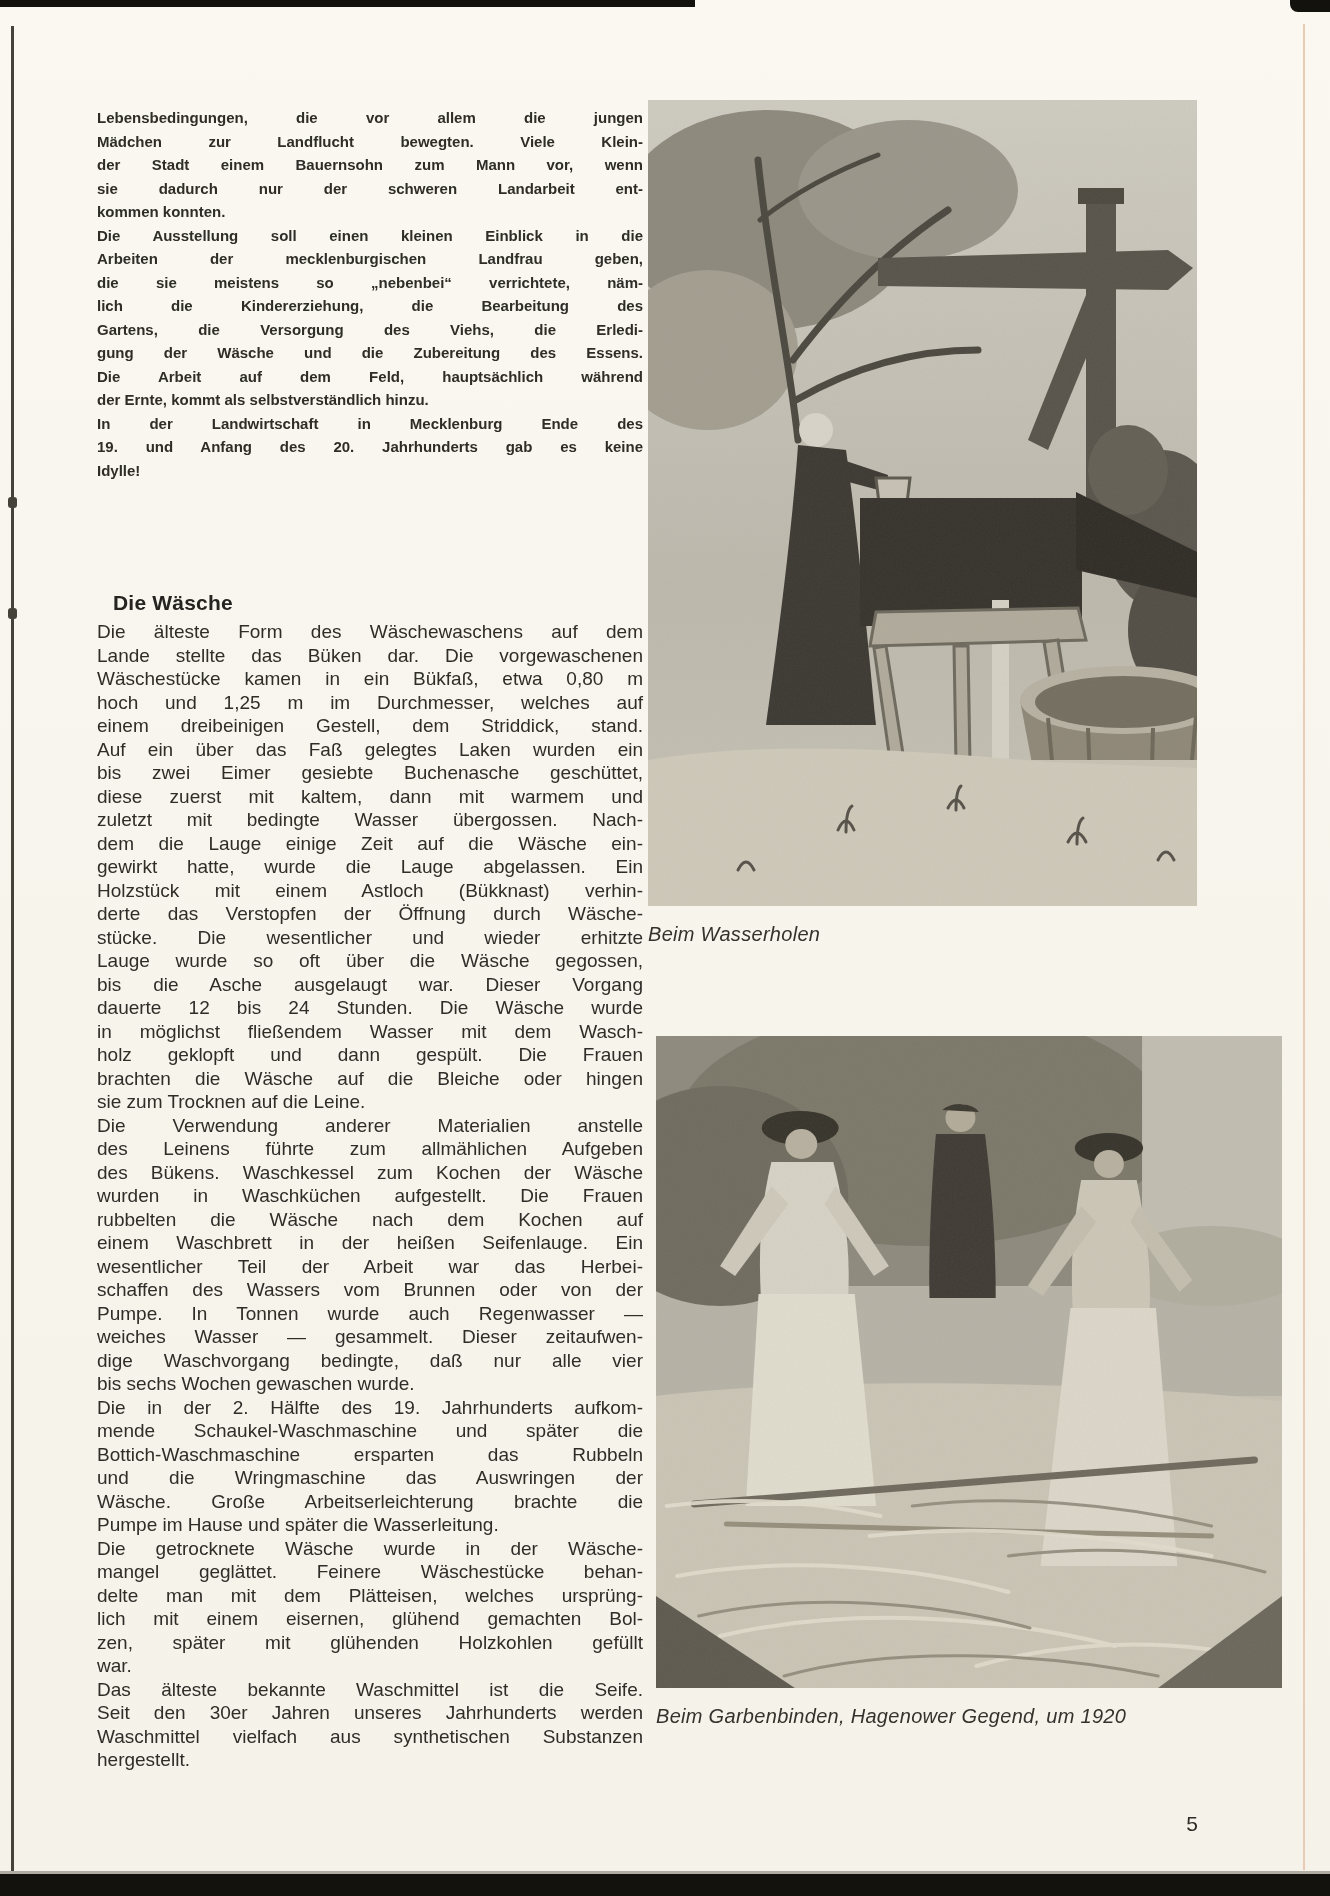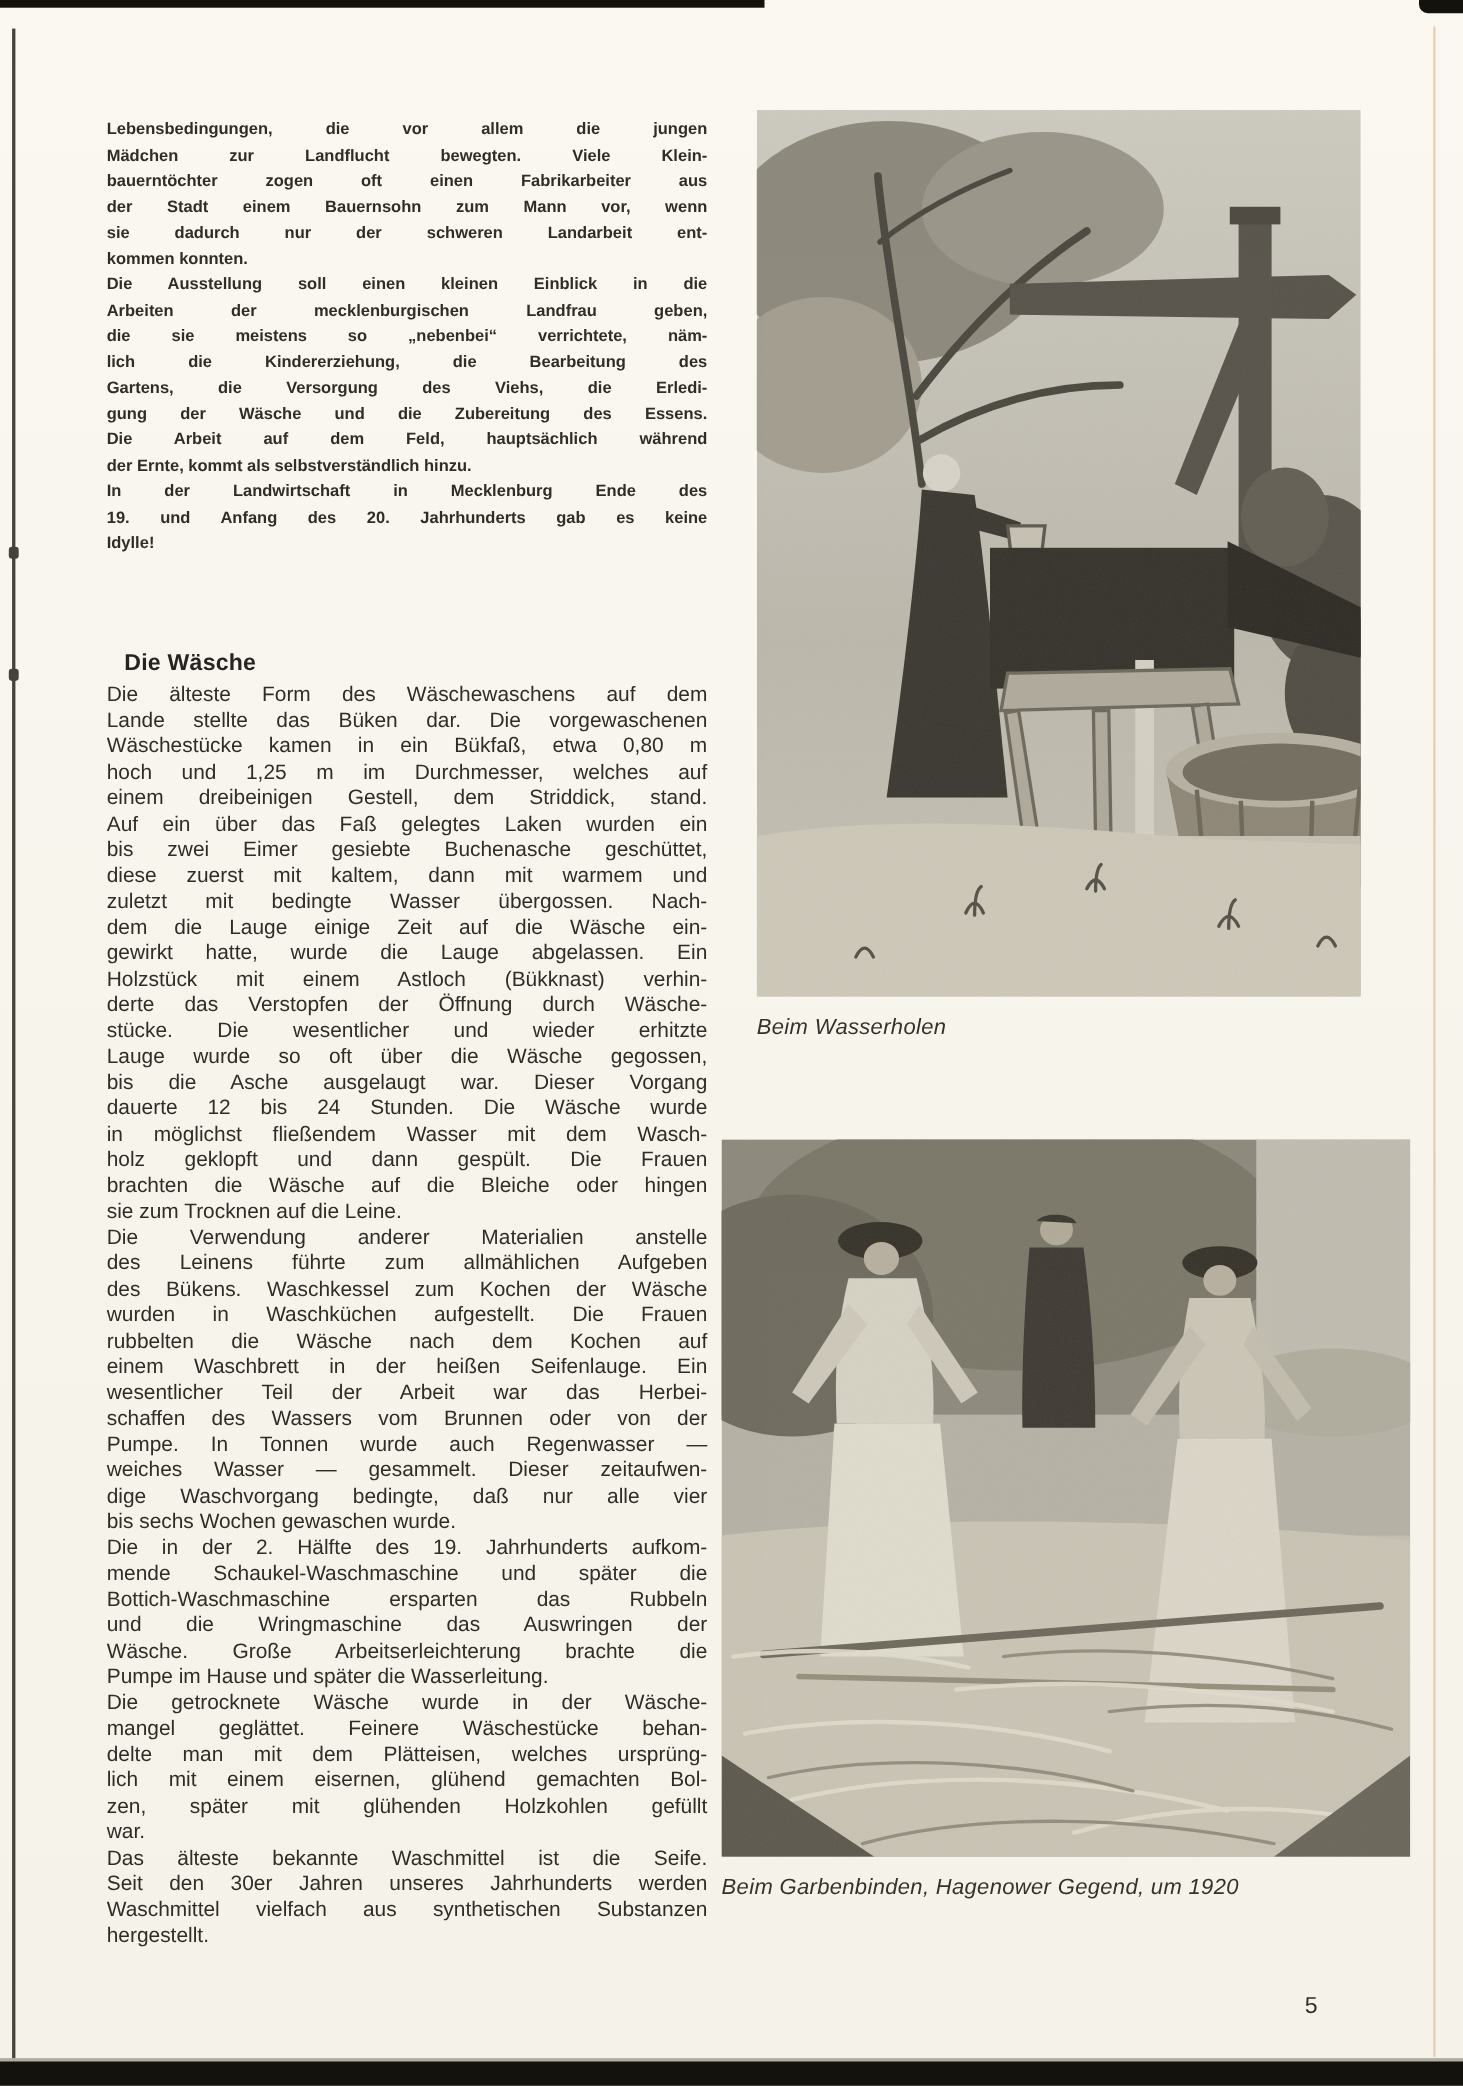--- a/index.html
+++ b/index.html
@@ -36,21 +36,21 @@
   .section-heading {
     position: absolute; left: 97px; top: 575px;
     margin: 16px; color: #262420;
     font-size: 21px; font-weight: 700; letter-spacing: .2px;
   }
   .para2 { position: absolute; left: 97px; top: 620px; width: 546px;
     color:#2f2d28; font-size: 19px; line-height: 23.5px; }
 
   
   figure { margin: 0; position: absolute; }
-  .fig1 { left: 688px; top: 100px;  width: 549px; }
+  .fig1 { left: 648px; top: 100px;  width: 549px; }
   .fig2 { left: 656px; top: 1036px; width: 626px; }
   .photo { display:block; width:100%; }
   .photo svg { display:block; width:100%; height:100%; }
   .fig1 .photo { height: 806px; }
   .fig2 .photo { height: 652px; }
   figcaption {
     margin-top: 17px;
     font-style: italic; font-size: 20px; color: #34322c; letter-spacing:.3px;
   }
   .page-number {
@@ -60,21 +60,20 @@
 </style>
 </head>
 <body>
 
 <div class="paper">
 
   <div class="text-col">
     <div>
         <div class="tline">Lebensbedingungen, die vor allem die jungen</div>
         <div class="tline">Mädchen zur Landflucht bewegten. Viele Klein-</div>
-        <div class="tline">bauerntöchter zogen oft einen Fabrikarbeiter aus</div>
         <div class="tline">der Stadt einem Bauernsohn zum Mann vor, wenn</div>
         <div class="tline">sie dadurch nur der schweren Landarbeit ent-</div>
         <div class="tline end">kommen konnten.</div>
         <div class="tline">Die Ausstellung soll einen kleinen Einblick in die</div>
         <div class="tline">Arbeiten der mecklenburgischen Landfrau geben,</div>
         <div class="tline">die sie meistens so „nebenbei“ verrichtete, näm-</div>
         <div class="tline">lich die Kindererziehung, die Bearbeitung des</div>
         <div class="tline">Gartens, die Versorgung des Viehs, die Erledi-</div>
         <div class="tline">gung der Wäsche und die Zubereitung des Essens.</div>
         <div class="tline">Die Arbeit auf dem Feld, hauptsächlich während</div>

